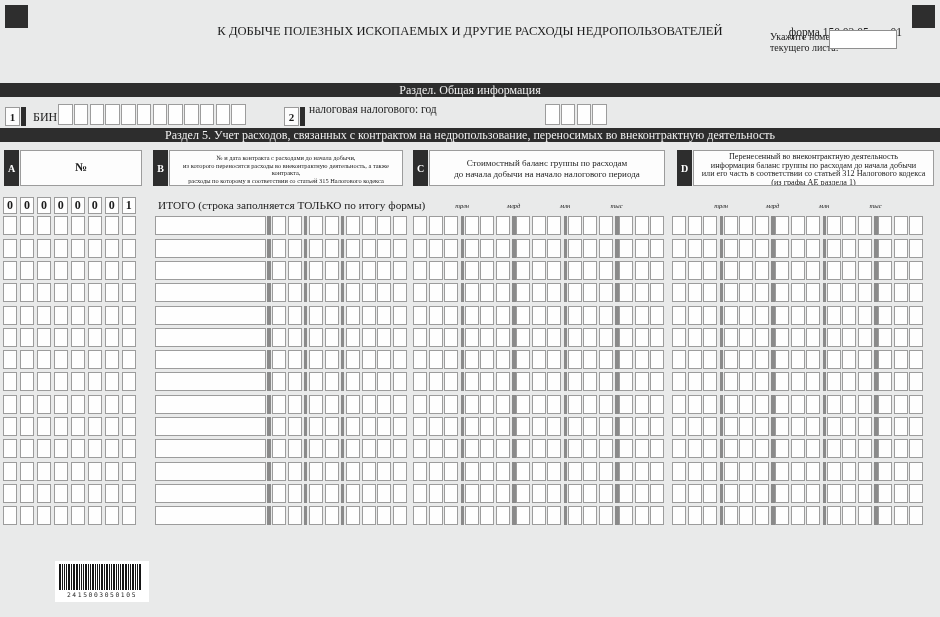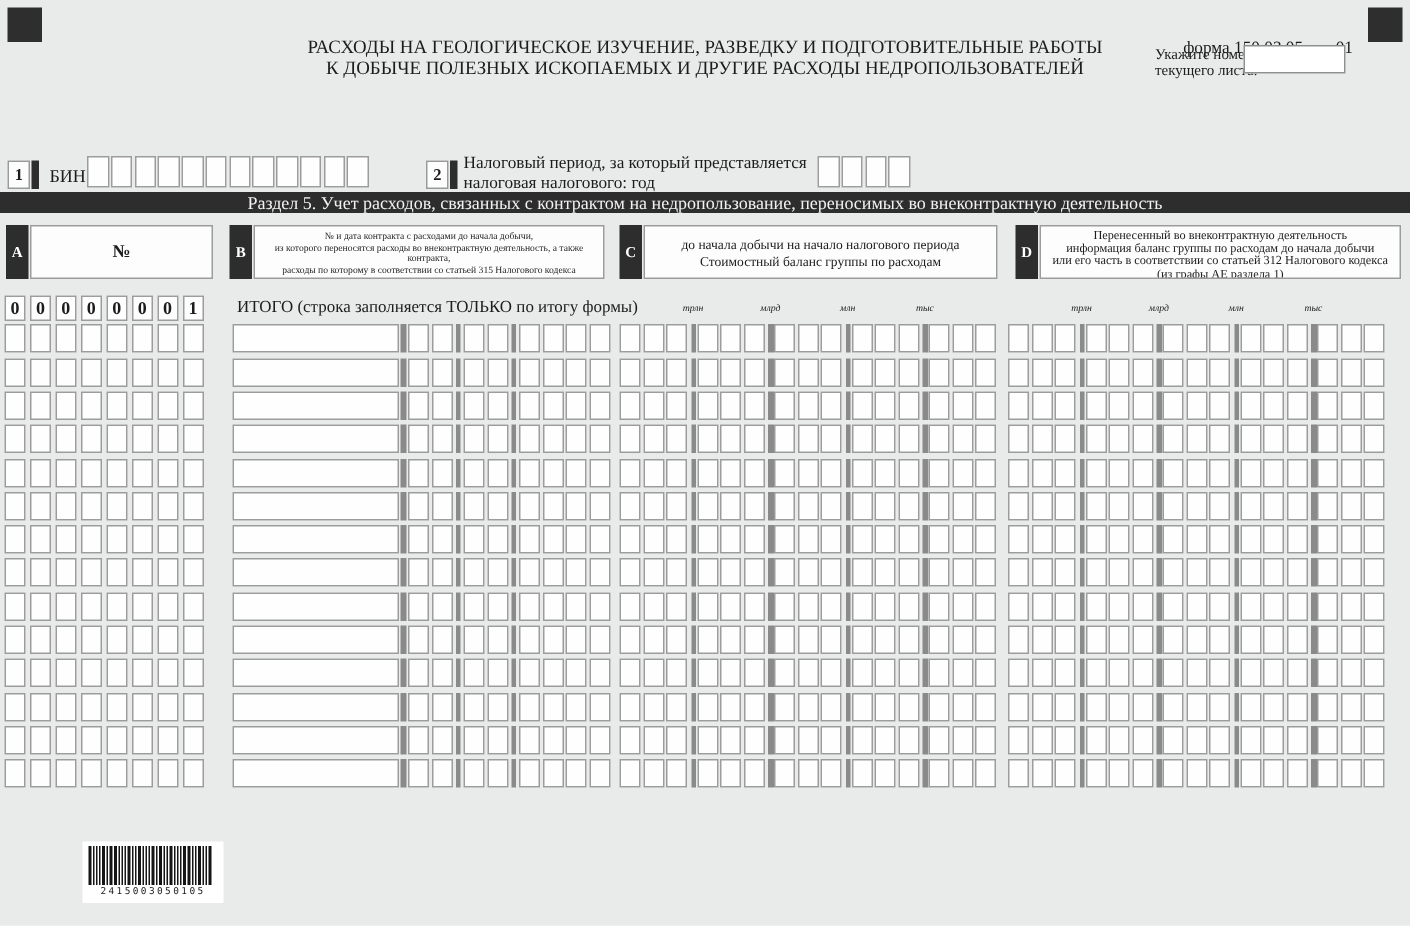--- a/index.html
+++ b/index.html
@@ -49,61 +49,62 @@
 <body>
 
 <div class="page" id="page">
 
   <div class="corner tl"></div>
   <div class="corner tr"></div>
 
   <div class="form-label">форма 150.03.05 стр.01</div>
 
   <div class="title">
-    <div class="t1">РАСХОДЫ НА ГЕОЛОГИЧЕСКОЕ ИЗУЧЕНИЕ, РАЗВЕДКУ И ПОДГОТОВИТЕЛЬНЫЕ РАБОТЫ</div>
     <div class="t2">К ДОБЫЧЕ ПОЛЕЗНЫХ ИСКОПАЕМЫХ И ДРУГИЕ РАСХОДЫ НЕДРОПОЛЬЗОВАТЕЛЕЙ</div>
   </div>
 
   <div class="sheet-label">
     <div>Укажите номер</div>
     <div>текущего листа:</div>
   </div>
   <input class="sheet-input" value="" style="">
 
+  <div class="bar bar1">
+    <span>Раздел. Общая информация</span>
+  </div>
 
   <div class="numbox" style="left:5px;top:107px;">1</div>
   <div class="numtab" style="left:21px;top:107px;"></div>
   <div class="field-label" style="left:33px;top:110px;">БИН</div>
 
   <div class="numbox" style="left:284px;top:107px;">2</div>
   <div class="numtab" style="left:300px;top:107px;"></div>
   <div class="field2-label">
-    <div>Налоговый период, за который представляется</div>
     <div>налоговая налогового: год</div>
   </div>
 
   <div class="bar bar2">
     <span>Раздел 5. Учет расходов, связанных с контрактом на недропользование, переносимых во внеконтрактную деятельность</span>
   </div>
 
   <div class="tab hdr-tab" style="left:4px;">А</div>
   <div class="hdrbox hdrbox-a">№</div>
 
   <div class="tab hdr-tab" style="left:153px;">В</div>
   <div class="hdrbox hdrbox-b">
     <div>№ и дата контракта с расходами до начала добычи,</div>
     <div>из которого переносятся расходы во внеконтрактную деятельность, а также контракта,</div>
     <div>расходы по которому в соответствии со статьей 315 Налогового кодекса</div>
     <div>относятся к внеконтрактной деятельности</div>
   </div>
 
   <div class="tab hdr-tab" style="left:413px;">С</div>
   <div class="hdrbox hdrbox-c">
+    <div>Стоимостный баланс группы  по расходам</div>
     <div>до начала добычи  на начало налогового периода</div>
-    <div>Стоимостный баланс группы  по расходам</div>
   </div>
 
   <div class="tab hdr-tab" style="left:677px;">D</div>
   <div class="hdrbox hdrbox-d">
     <div>Перенесенный во внеконтрактную деятельность</div>
     <div>информация баланс группы по расходам до начала добычи</div>
     <div>или его часть в соответствии со статьей 312 Налогового кодекса</div>
     <div>(из графы АЕ раздела 1)</div>
   </div>
 

